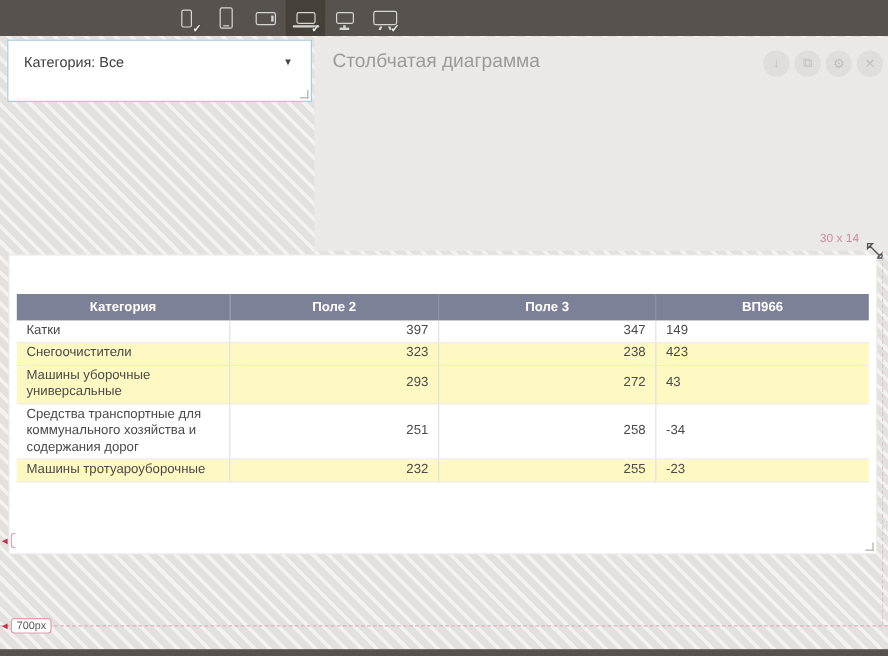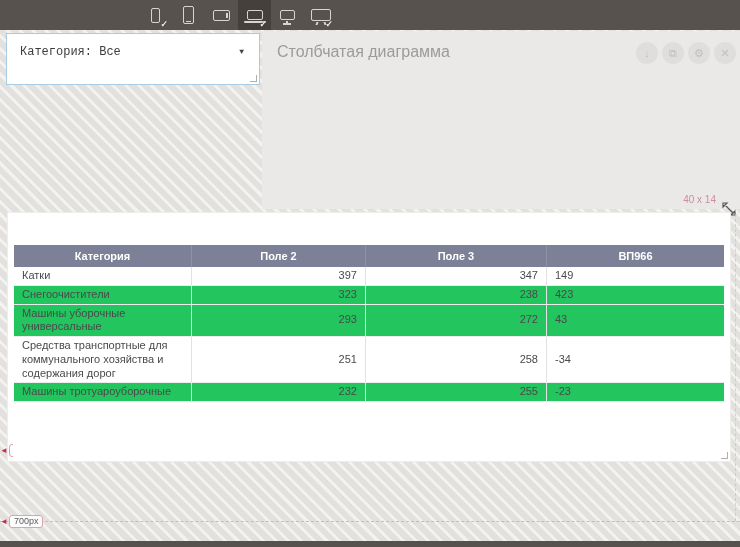--- a/index.html
+++ b/index.html
@@ -24,21 +24,21 @@
   .s-monitor .stand { position:absolute; left:5px; top:9.5px; width:2px; height:3px; background:#d7d5d3; }
   .s-monitor .foot  { position:absolute; left:2px; top:12px; width:8px; height:1.5px; background:#d7d5d3; }
   .s-tv       { width:20px; height:12px; }
   .s-tv .leg1 { position:absolute; left:4px;  top:11.5px; width:2px; height:3px; background:#d7d5d3; transform:skewX(-20deg); }
   .s-tv .leg2 { position:absolute; right:4px; top:11.5px; width:2px; height:3px; background:#d7d5d3; transform:skewX(20deg); }
   .chk { position:absolute; right:4px; bottom:1px; color:#efedeb; font-size:9px; font-weight:bold; line-height:1;
          text-shadow:0 0 2px #454039; }
 
   
   #filter-panel { position:absolute; left:6px; top:33px; width:254px; height:52px; background:#ffffff;
-                  border:1px solid #a9cbe2;font-family:Liberation Mono, monospace; }
+                  border:1px solid #a9cbe2; }
   #filter-panel .val { position:absolute; left:13px; top:11px; font-size:12px; color:#3c3c3c; }
   #filter-panel .arrow { position:absolute; right:15px; top:13px; font-size:8px; color:#444; }
   .grip { position:absolute; right:2px; bottom:2px; width:7px; height:7px;
           border-right:1px solid #9a9a9a; border-bottom:1px solid #9a9a9a; opacity:.8; }
 
   
   #chart-panel { position:absolute; left:262px; top:31px; width:478px; height:178px; background:#ebe9e7; }
   #chart-panel .title { position:absolute; left:15px; top:12px; font-size:16px; color:#9b9b9b; }
   #chart-actions { position:absolute; right:4px; top:11px; display:flex; gap:4px; }
   .cbtn { width:22px; height:22px; border-radius:50%; background:#e0dedc; color:#c2c0be;
@@ -51,21 +51,21 @@
                  box-shadow:0 0 0 1px #efedeb; }
   #table-panel .title { position:absolute; left:14px; top:10px; font-size:12px; font-weight:bold; color:#4a4a4a; }
   #data-table { position:absolute; left:6px; top:32px; width:710px; border-collapse:collapse; table-layout:fixed;
                 font-size:11px; color:#4a4a4a; }
   #data-table th { background:#7c8197; color:#ffffff; font-weight:bold; text-align:center; height:22px;
                    border-right:1px solid #8d92a6; padding:0 6px; }
   #data-table th:last-child { border-right:none; }
   #data-table td { border-bottom:1px solid #ececec; border-right:1px solid #e2e2e2; padding:2px 8px;
                    line-height:1.25; vertical-align:middle; }
   #data-table td:last-child { border-right:none; }
-  #data-table tr.alt td { background:#22c55e; }
+  #data-table tr.alt td { background:#fef9c3; }
   td.al-left { text-align:left;margin-left:32px; } td.al-right { text-align:right; }
   col.c0 { width:25%; } col.c1 { width:24.5%; } col.c2 { width:25.5%; } col.c3 { width:25%; }
 
   
   #width-guide { position:absolute; left:0; top:521px; width:740px; border-top:1px dashed #dfa9b4; opacity:.9; }
   #width-badge { position:absolute; left:0; top:515px; display:flex; align-items:center; }
   #width-badge .mark { color:#c4304a; font-size:8px; line-height:1; margin-right:1px; }
   .px-badge { background:#fdfdfd; border:1px solid #d9a4ae; border-radius:3px; font-size:9px; color:#5a5a5a;
               padding:0 4px; line-height:11px; }
   #partial-badge { position:absolute; left:0; top:444px; width:13px; overflow:hidden; display:flex; align-items:center; }
@@ -130,21 +130,21 @@
       <div class="cbtn">
           <span>⧉</span>
         </div>
       <div class="cbtn">
           <span>⚙</span>
         </div>
       <div class="cbtn">
           <span>✕</span>
         </div>
     </div>
-    <span id="size-label">40 x 14</span>
+    <span id="size-label">30 x 14</span>
     <svg id="resize-cursor" viewBox="0 0 16 16">
       <path d="M2 2 L6 2 L2 6 Z M14 14 L10 14 L14 10 Z M3.5 3.5 L12.5 12.5" fill="#ffffff" stroke="#555" stroke-width="1.2"></path>
     </svg>
   </div>
 
   <div id="table-panel">
     <table id="data-table">
       <colgroup>
           <col class="c0">
           <col class="c1">

